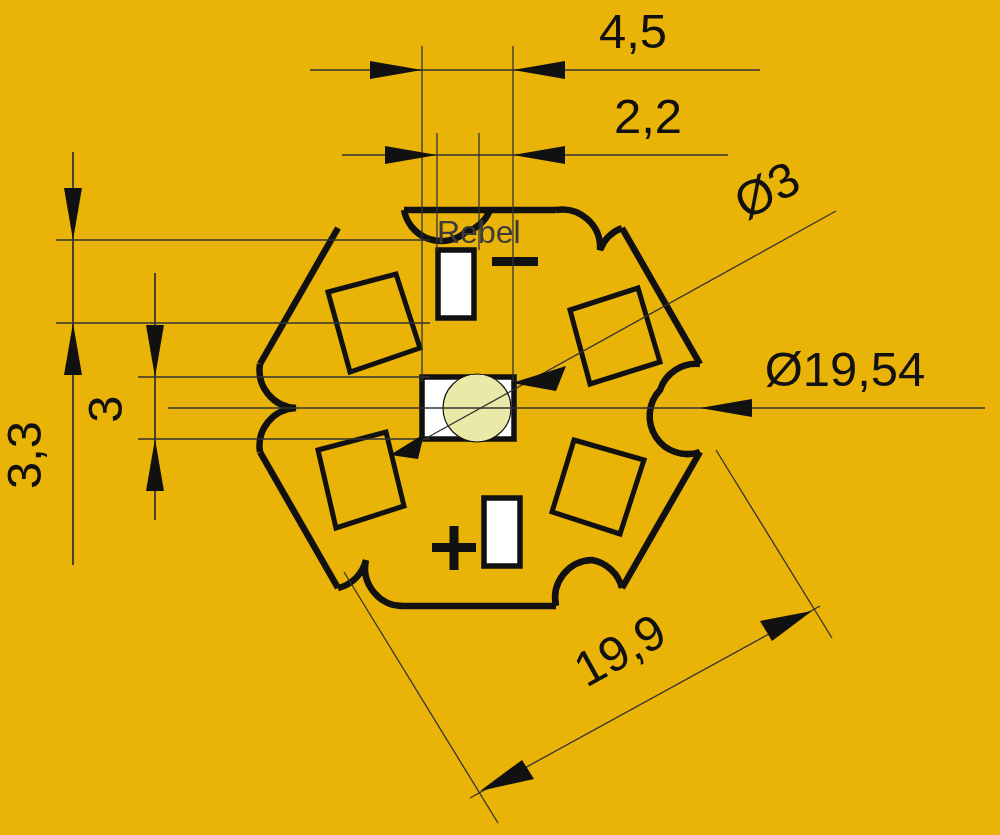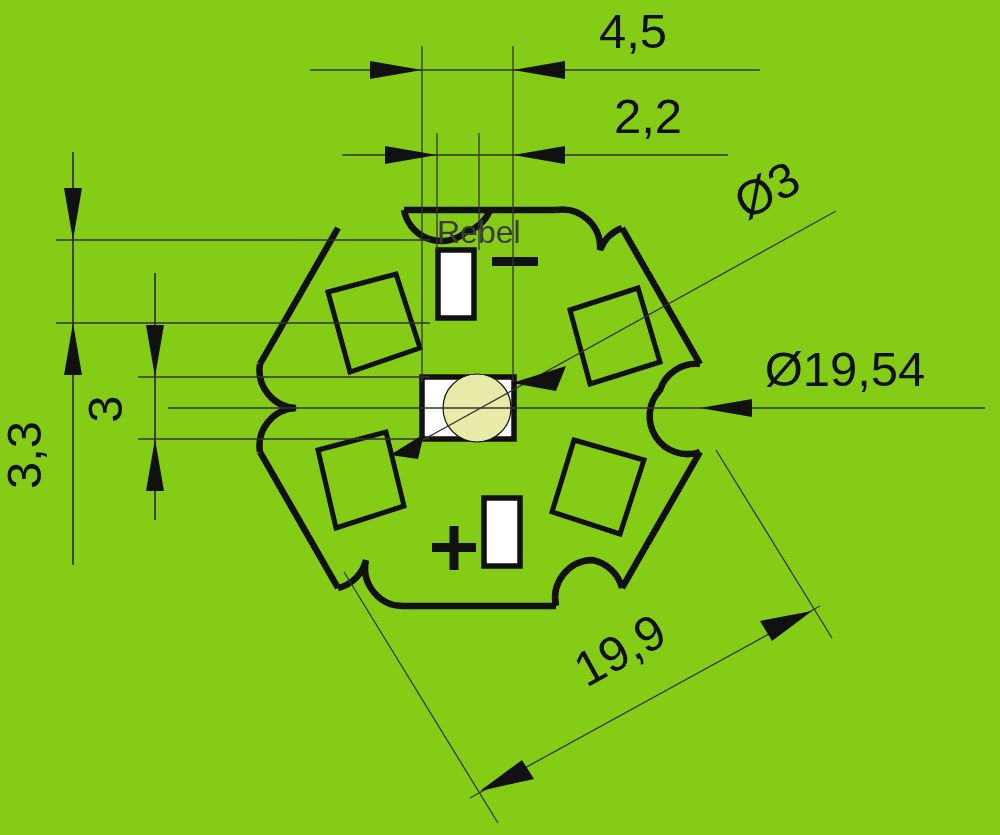--- a/index.html
+++ b/index.html
@@ -1,18 +1,18 @@
 <!DOCTYPE html>
 <html><head>
 <meta charset="utf-8">
 <style>
   html,body{margin:0;padding:0;background:#ffffff;}
   body{width:1000px;height:835px;overflow:hidden;
        font-family:"Liberation Sans", sans-serif;}
-  #stage{position:relative;width:1000px;height:835px;background:#84cc16;}
+  #stage{position:relative;width:1000px;height:835px;background:#eab308;}
   svg{display:block;position:absolute;top:0;left:0;}
   .hair{fill:none;stroke:#333333;stroke-width:1.3;}
   .thick{fill:none;stroke:#111111;stroke-width:6.5;stroke-linejoin:miter;stroke-linecap:butt;}
   .med{fill:none;stroke:#111111;stroke-width:5;stroke-linejoin:miter;}
   .pad{fill:#ffffff;stroke:#111111;stroke-width:5.5;}
   .die{fill:#e9e9a8;stroke:#111111;stroke-width:1.2;}
   .arrow{fill:#111111;stroke:none;}
   .dimtext{font-family:"Liberation Sans", sans-serif;font-size:49px;fill:#111111;
            letter-spacing:0px;}
   .reb{font-family:"Liberation Sans", sans-serif;font-size:32px;fill:#3a3a3a;}

